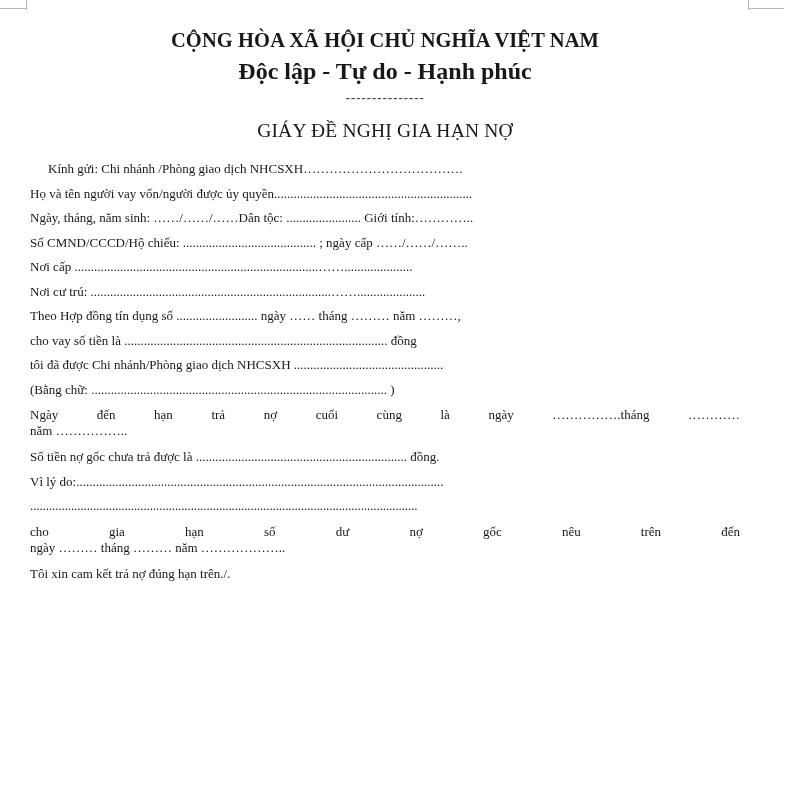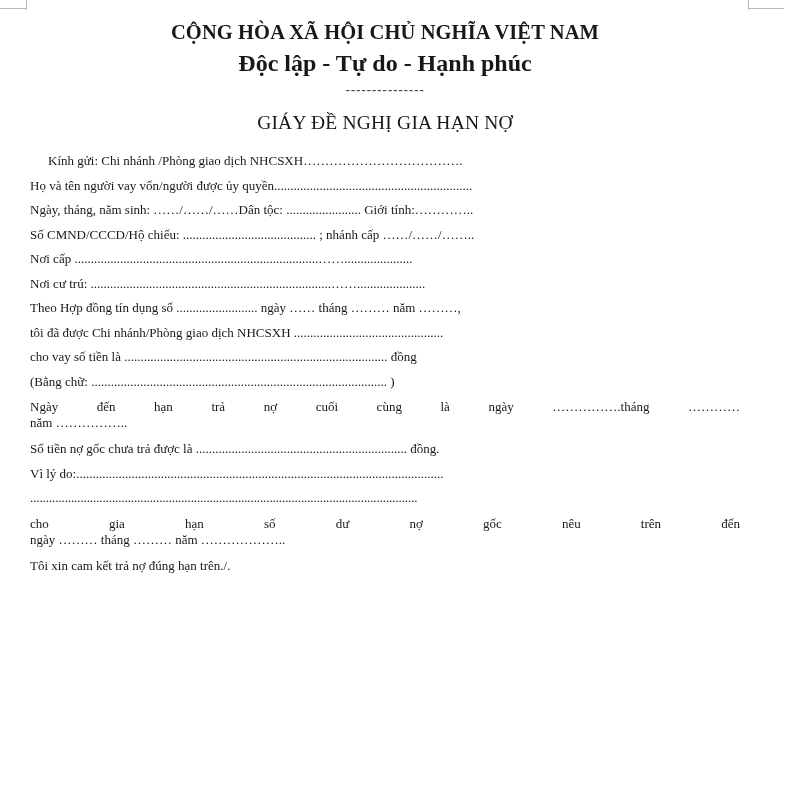--- a/index.html
+++ b/index.html
@@ -50,21 +50,21 @@
     top: 0px;
     width: 0;
     height: 10px;
     border-left: 1.5px solid #b8b8ba;
   }
 
   
   .page {
     position: absolute;
     left: 30px;
-    top: 4px;
+    top: 12px;
     width: 710px;
   }
 
   .header-block {
     text-align: center;
     margin-top: 16px;
   }
   .nation-title {
     font-weight: bold;
     font-size: 20.5px;
@@ -144,31 +144,31 @@
   </div>
 
   <div class="body-block">
 
     <div class="line indent">Kính gửi: Chi nhánh /Phòng giao dịch NHCSXH……………………………….</div>
 
     <div class="line">Họ và tên người vay vốn/người được ủy quyền.............................................................</div>
 
     <div class="line">Ngày, tháng, năm sinh: ……/……/……Dân tộc: ....................... Giới tính:…………..</div>
 
-    <div class="line">Số CMND/CCCD/Hộ chiếu: ......................................... ; nhánh cấp ……/……/……..</div>
+    <div class="line">Số CMND/CCCD/Hộ chiếu: ......................................... ; ngày cấp ……/……/……..</div>
 
     <div class="line">Nơi cấp ...........................................................................…….....................</div>
 
     <div class="line">Nơi cư trú: ..........................................................................…….....................</div>
 
     <div class="line">Theo Hợp đồng tín dụng số ......................... ngày …… tháng ……… năm ………,</div>
 
+    <div class="line">cho vay số tiền là ................................................................................. đồng</div>
+
     <div class="line">tôi đã được Chi nhánh/Phòng giao dịch NHCSXH ..............................................</div>
-
-    <div class="line">cho vay số tiền là ................................................................................. đồng</div>
 
     <div class="line">(Bằng chữ: ........................................................................................... )</div>
 
 
     <div class="para-justified">
       <span class="forcejust">Ngày đến hạn trả nợ cuối cùng là ngày …………….tháng …………</span>
       <span class="tail">năm ……………..</span>
     </div>
 
     <div class="line">Số tiền nợ gốc chưa trả được là ................................................................. đồng.</div>

